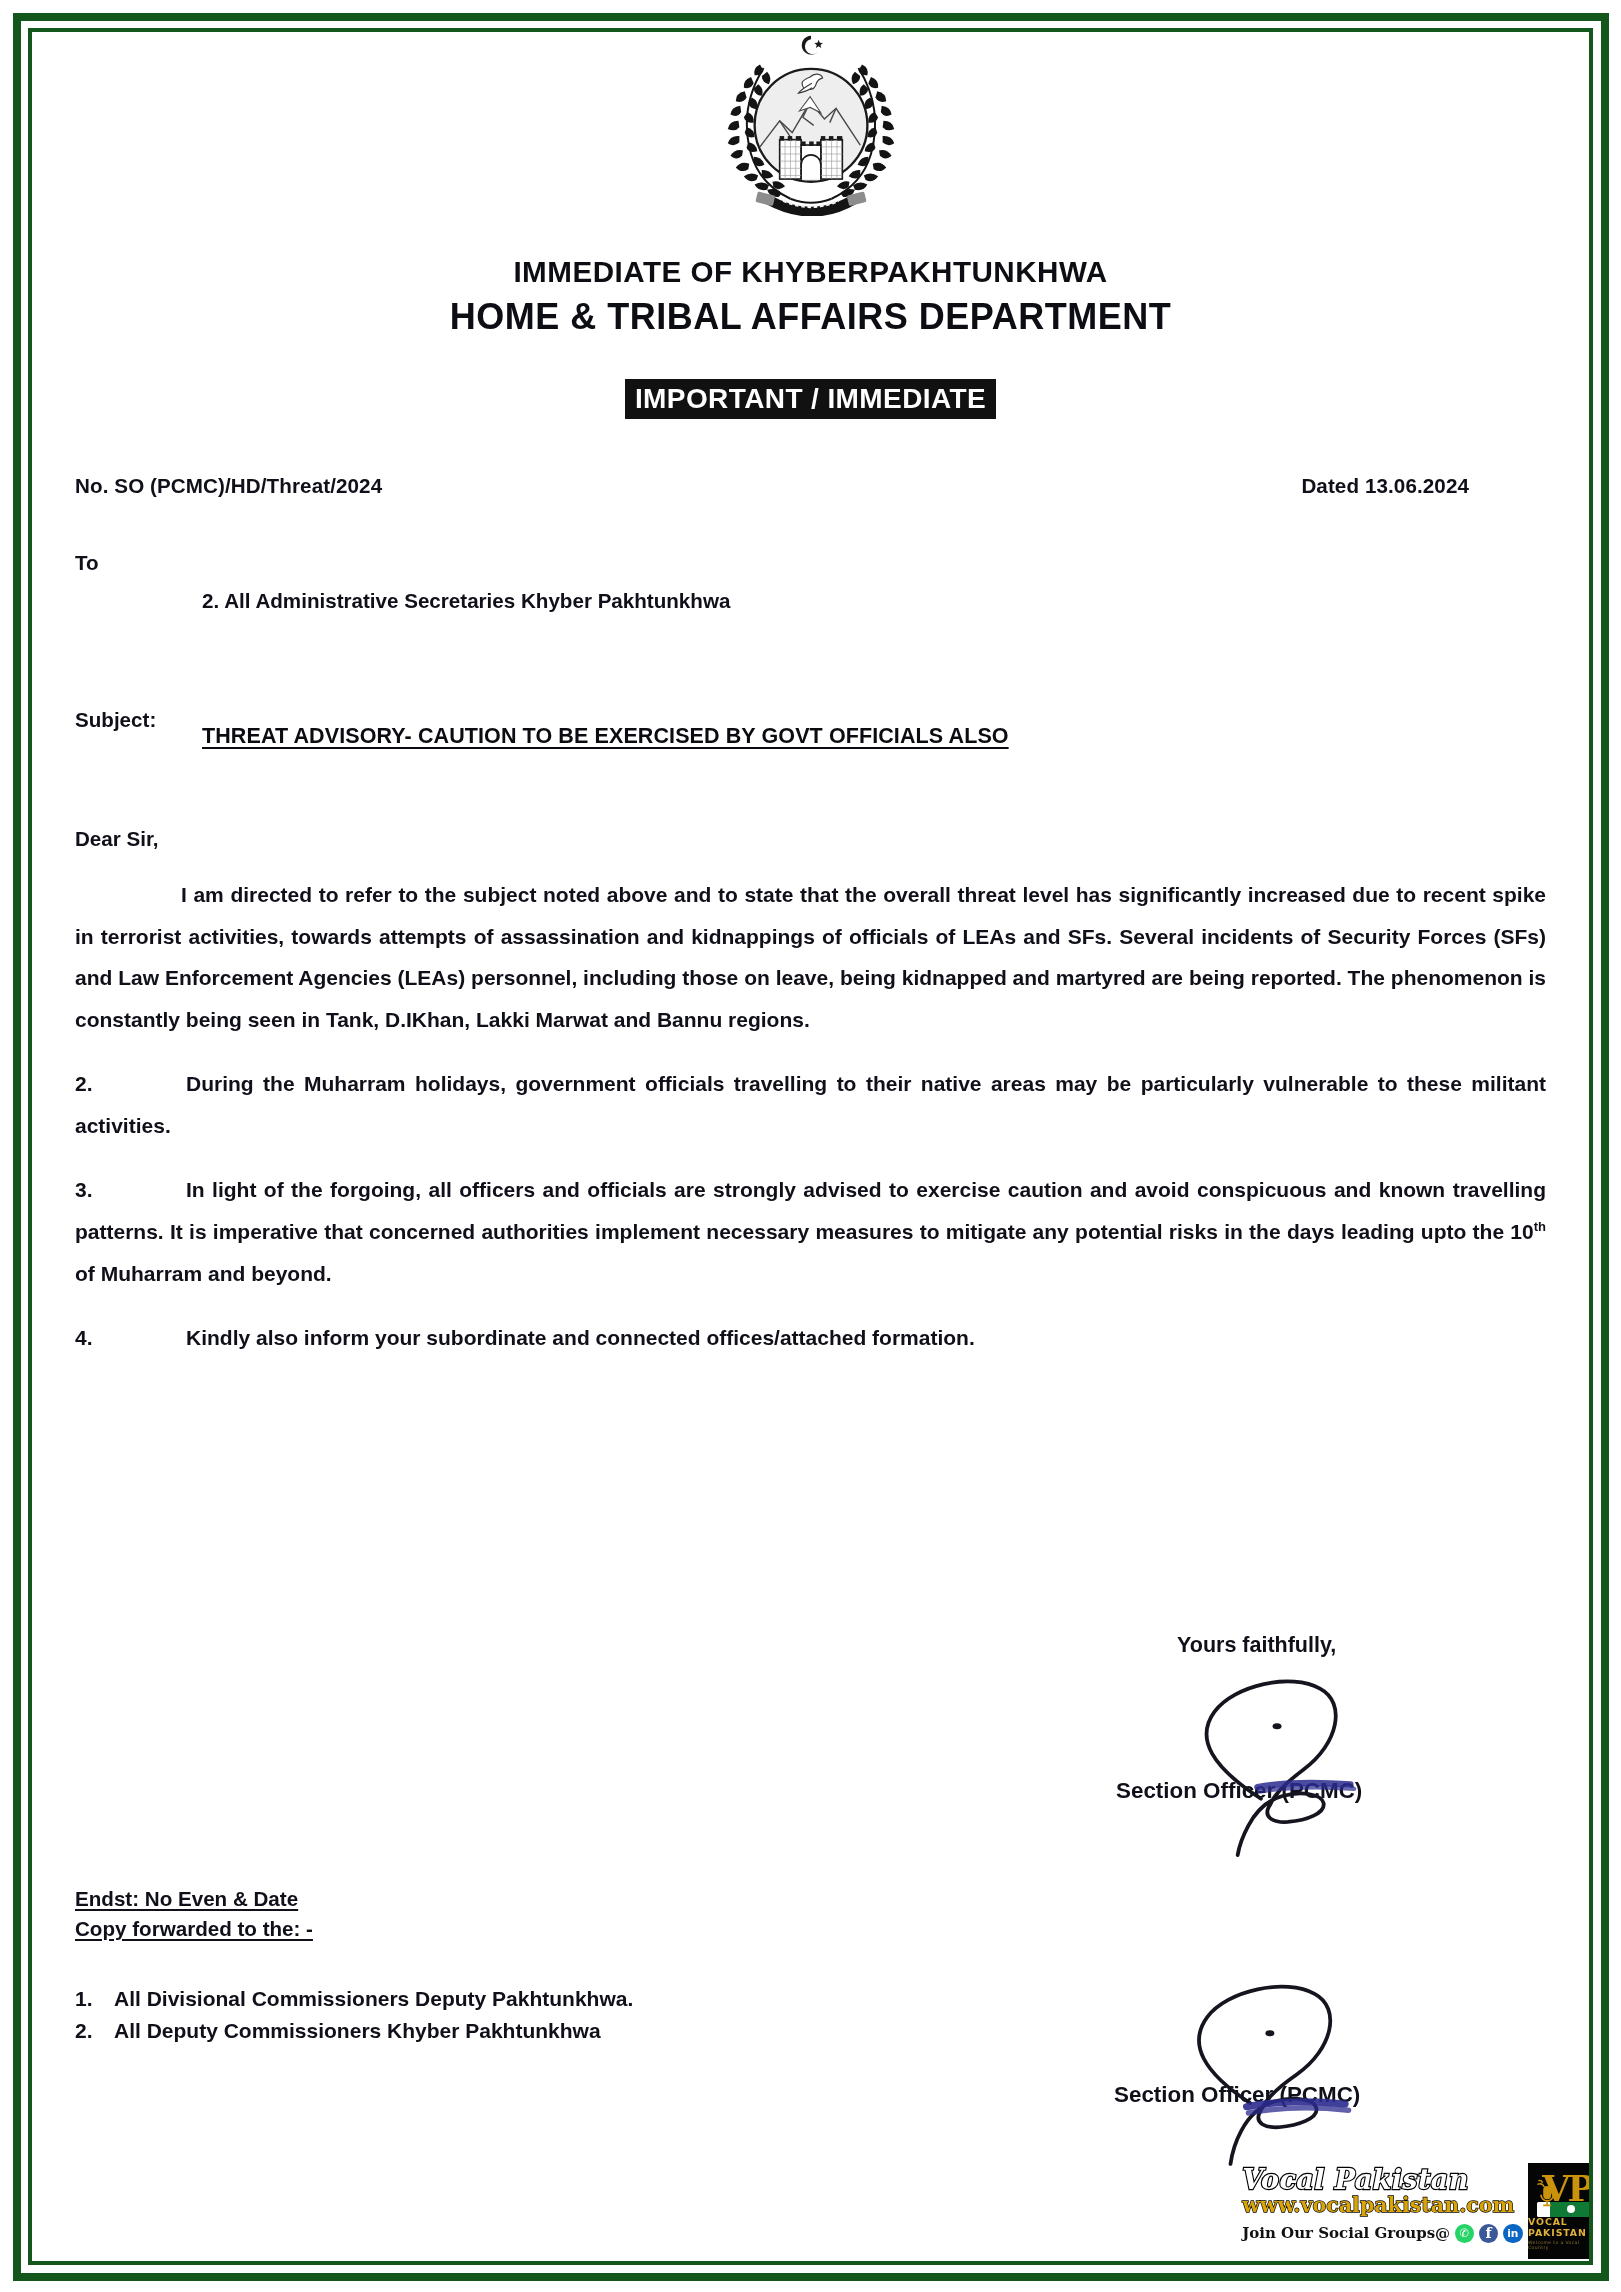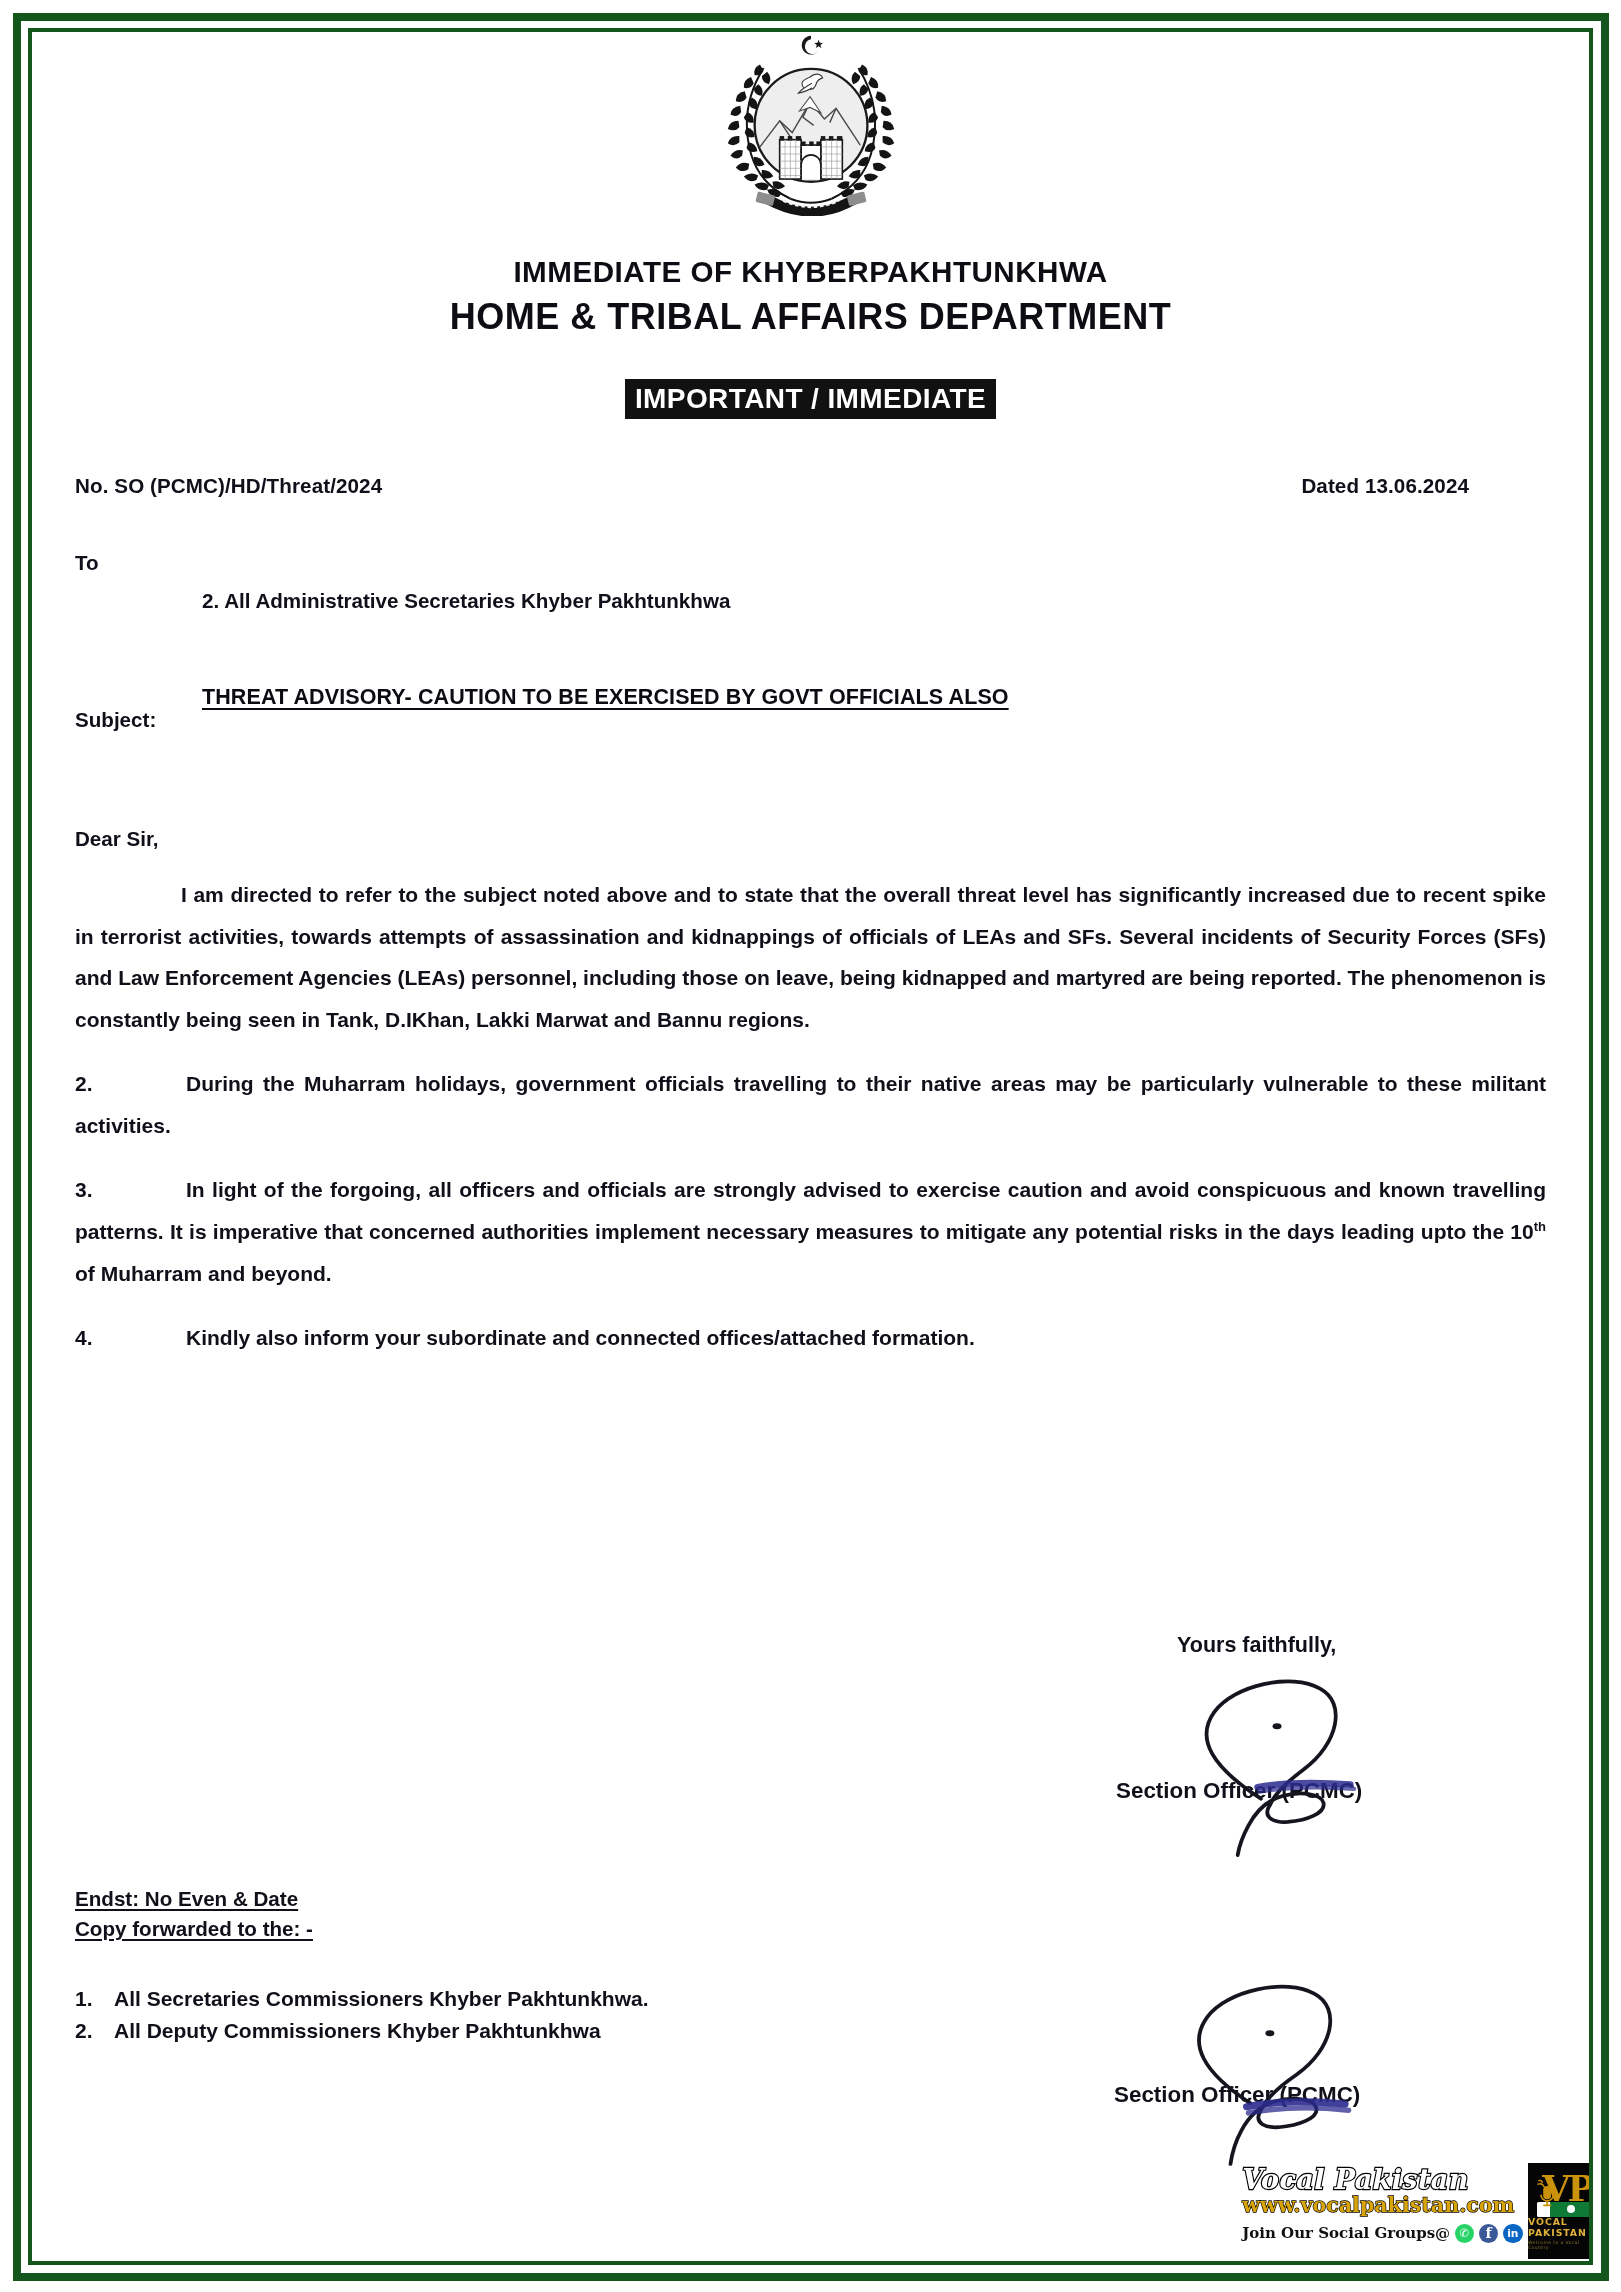--- a/index.html
+++ b/index.html
@@ -131,21 +131,21 @@
     position: absolute;
     left: 43px;
     top: 676px;
     font-size: 20.6px;
     font-weight: 700;
     color: #10101a;
   }
   .subject-text {
     position: absolute;
     left: 170px;
-    top: 650px;
+    top: 689px;
     width: 967px;
     font-size: 21.5px;
     font-weight: 800;
     color: #0b0b12;
     line-height: 1.42;
     letter-spacing: 0.1px;
   }
   .subject-text span { text-decoration: underline; text-underline-offset: 3.6px; }
 
   
@@ -545,21 +545,21 @@
     </div>
 
     <div class="endst">
       <div>Endst: No Even &amp; Date</div>
       <div>Copy forwarded to the: -</div>
     </div>
 
     <div class="copy-list">
       <div class="row">
         <span class="num">1.</span>
-        <span>All Secretaries Commissioners Khyber Pakhtunkhwa.</span>
+        <span>All Divisional Commissioners Deputy Pakhtunkhwa.</span>
       </div>
       <div class="row">
         <span class="num">2.</span>
         <span>All Deputy Commissioners Khyber Pakhtunkhwa</span>
       </div>
     </div>
 
     <div class="sig2">
       <div class="so-line">Section Officer (PCMC)</div>
       <svg class="sig-svg" viewBox="0 0 420 250">

